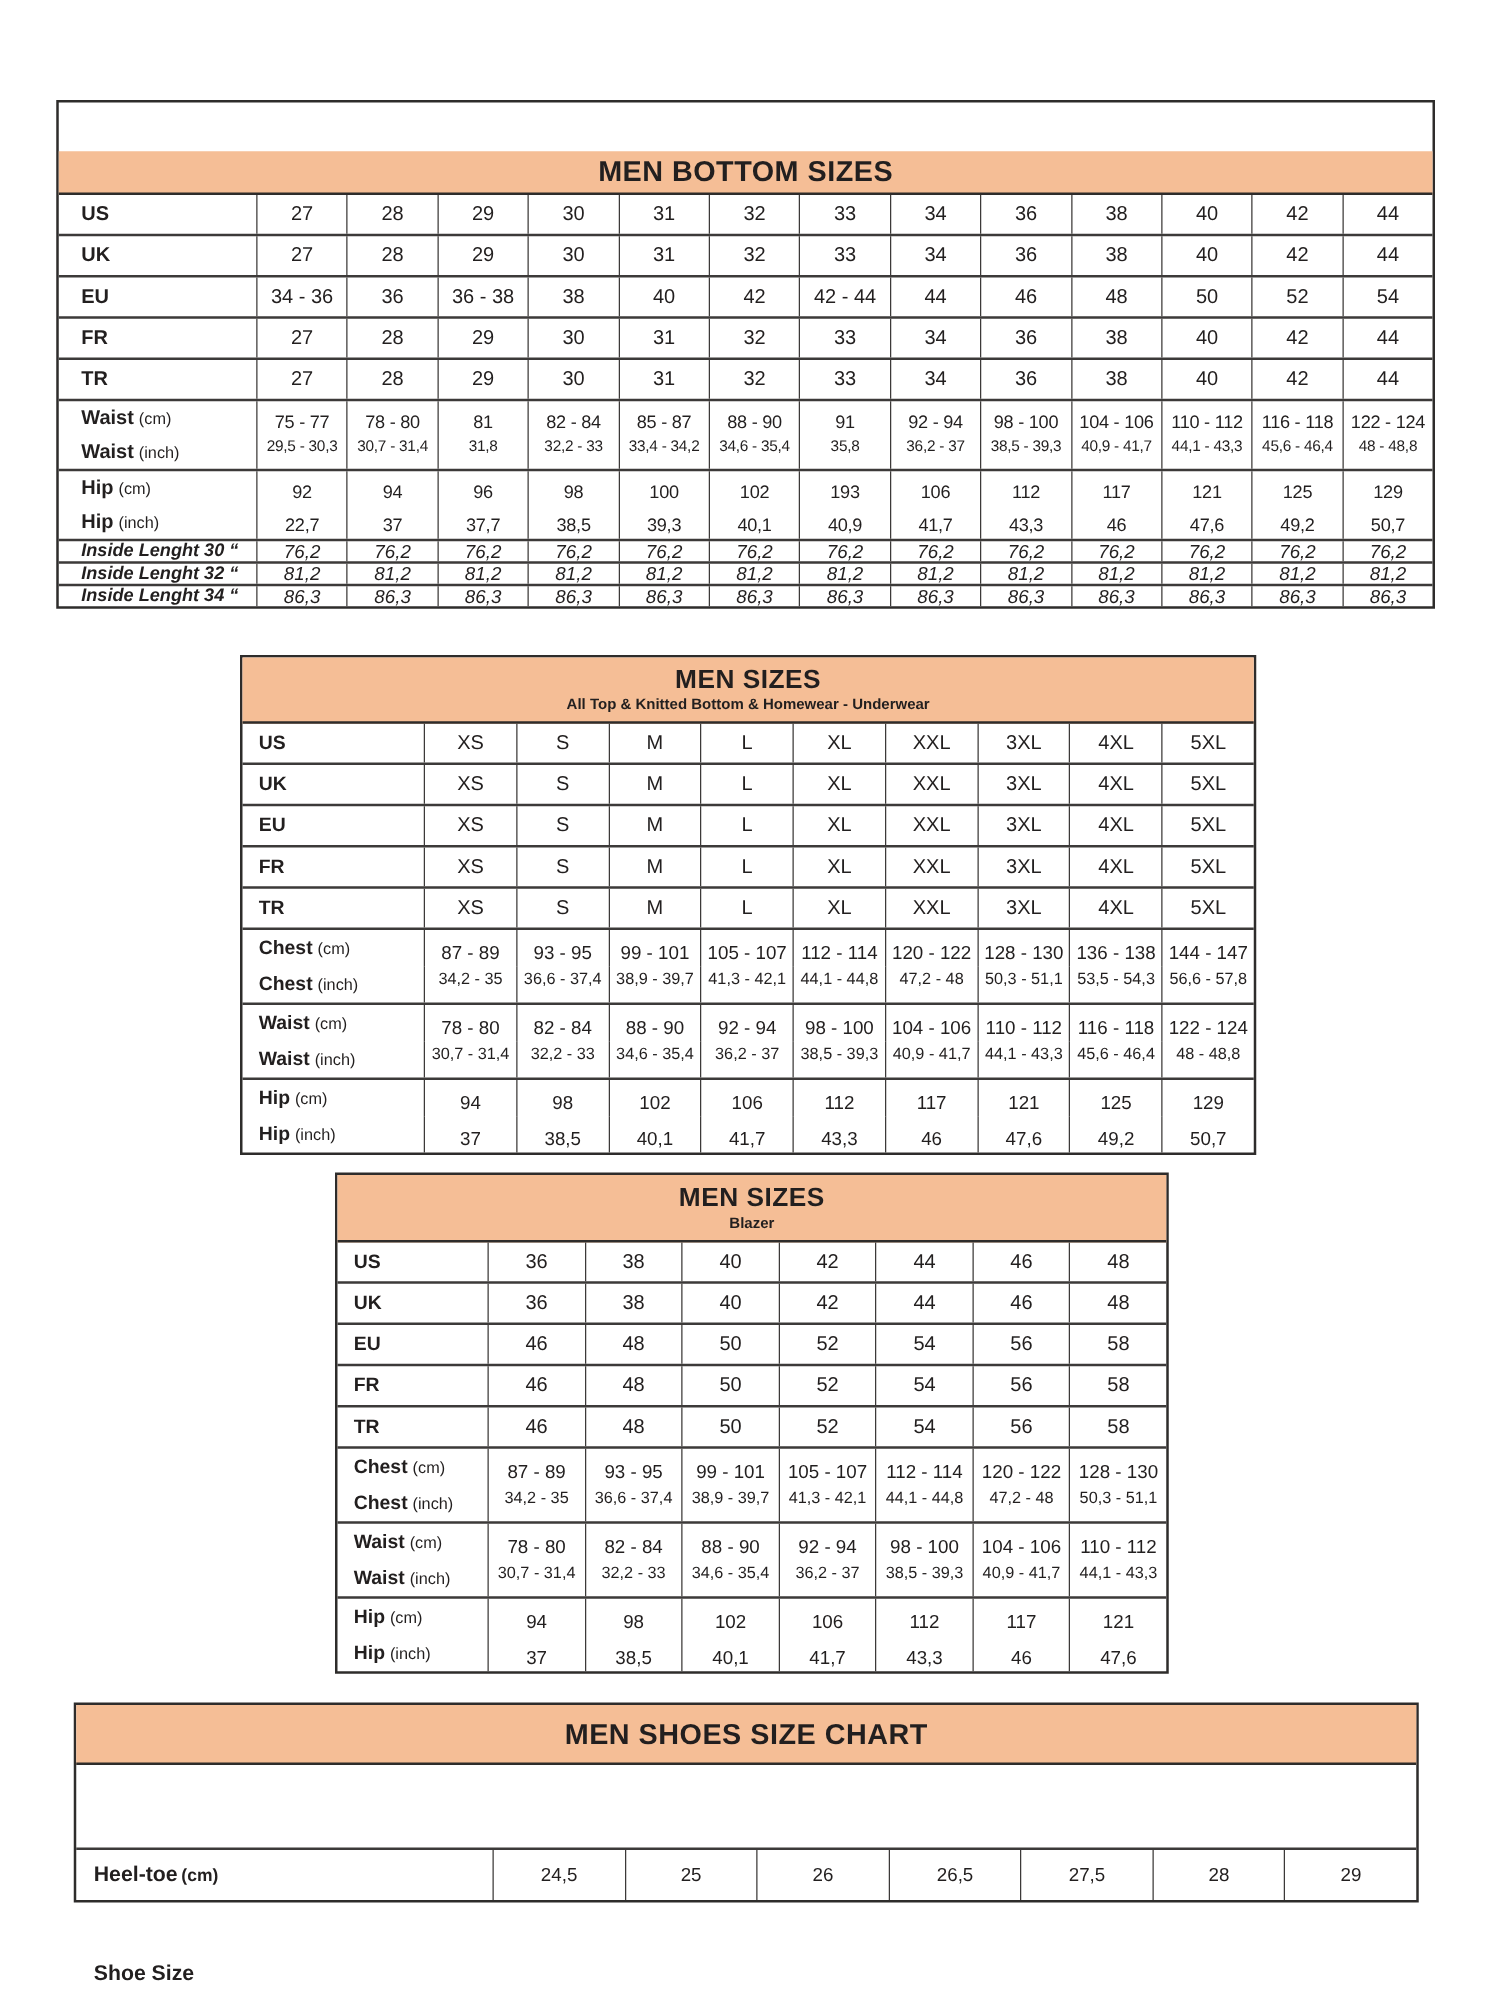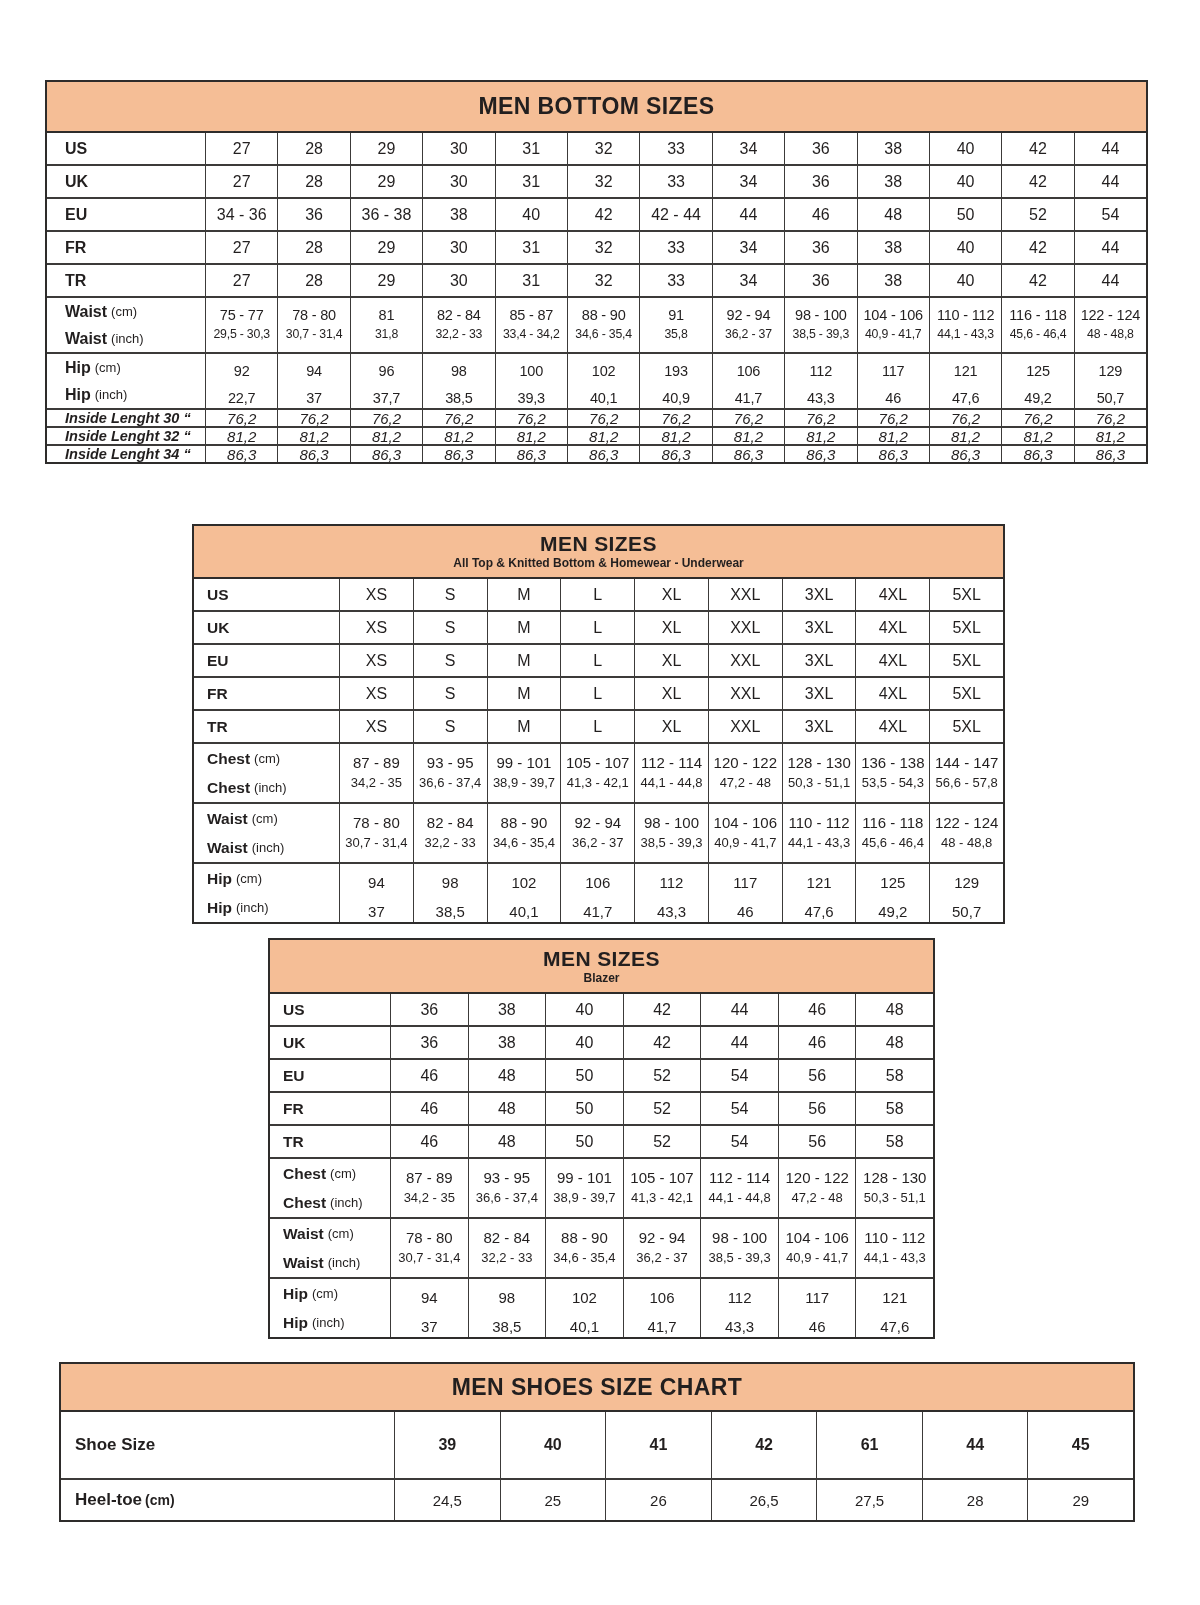--- a/index.html
+++ b/index.html
@@ -30,21 +30,21 @@
 
   .t-head {
     background: #F5BE96;
     border-bottom: 2px solid #2e2c2b;
     display: flex;
     flex-direction: column;
     align-items: center;
     justify-content: center;
     line-height: 1.15;
   }
-  #table-1 .t-head { height: 51px; }
+  #table-1 .t-head { height: 35px; margin-top: 39px; }
   #table-2 .t-head { height: 53px; }
   #table-3 .t-head { height: 54px; }
   #table-4 .t-head { height: 48px; }
 
   .t-title { font-weight: bold; letter-spacing: 0.4px; font-size: 23px; }
   #table-2 .t-title, #table-3 .t-title { font-size: 21px; }
   .t-sub { font-weight: bold; font-size: 12px; margin-top: 1px; }
 
   .t-section + .t-section { border-top: 2px solid #3c3a39; }
 
@@ -78,21 +78,21 @@
     text-align: center;
     font-size: 16px;
     white-space: nowrap;
   }
 
   
   .style-plain  { height: 31px; }
   .style-cm     { height: 27px; }
   .style-inch   { height: 27px; }
   .style-inside { height: 16px; font-style: italic; }
-  .style-shoe   { height: 66px; }
+  .style-shoe   { height: 66px; flex-direction: column; }
   .style-heel   { height: 40px; }
 
   #table-2 .style-cm, #table-2 .style-inch,
   #table-3 .style-cm, #table-3 .style-inch { height: 29px; }
 
   .style-cm .t-cell   { align-items: flex-end; padding-bottom: 2px; font-size: 15px; }
   .style-inch .t-cell { align-items: flex-start; padding-top: 2px; font-size: 13px; }
   #table-1 .style-inch .t-cell { font-size: 12.3px; letter-spacing: -0.2px; }
   #table-1 .style-cm .t-cell { font-size: 14.5px; letter-spacing: -0.2px; }
 

